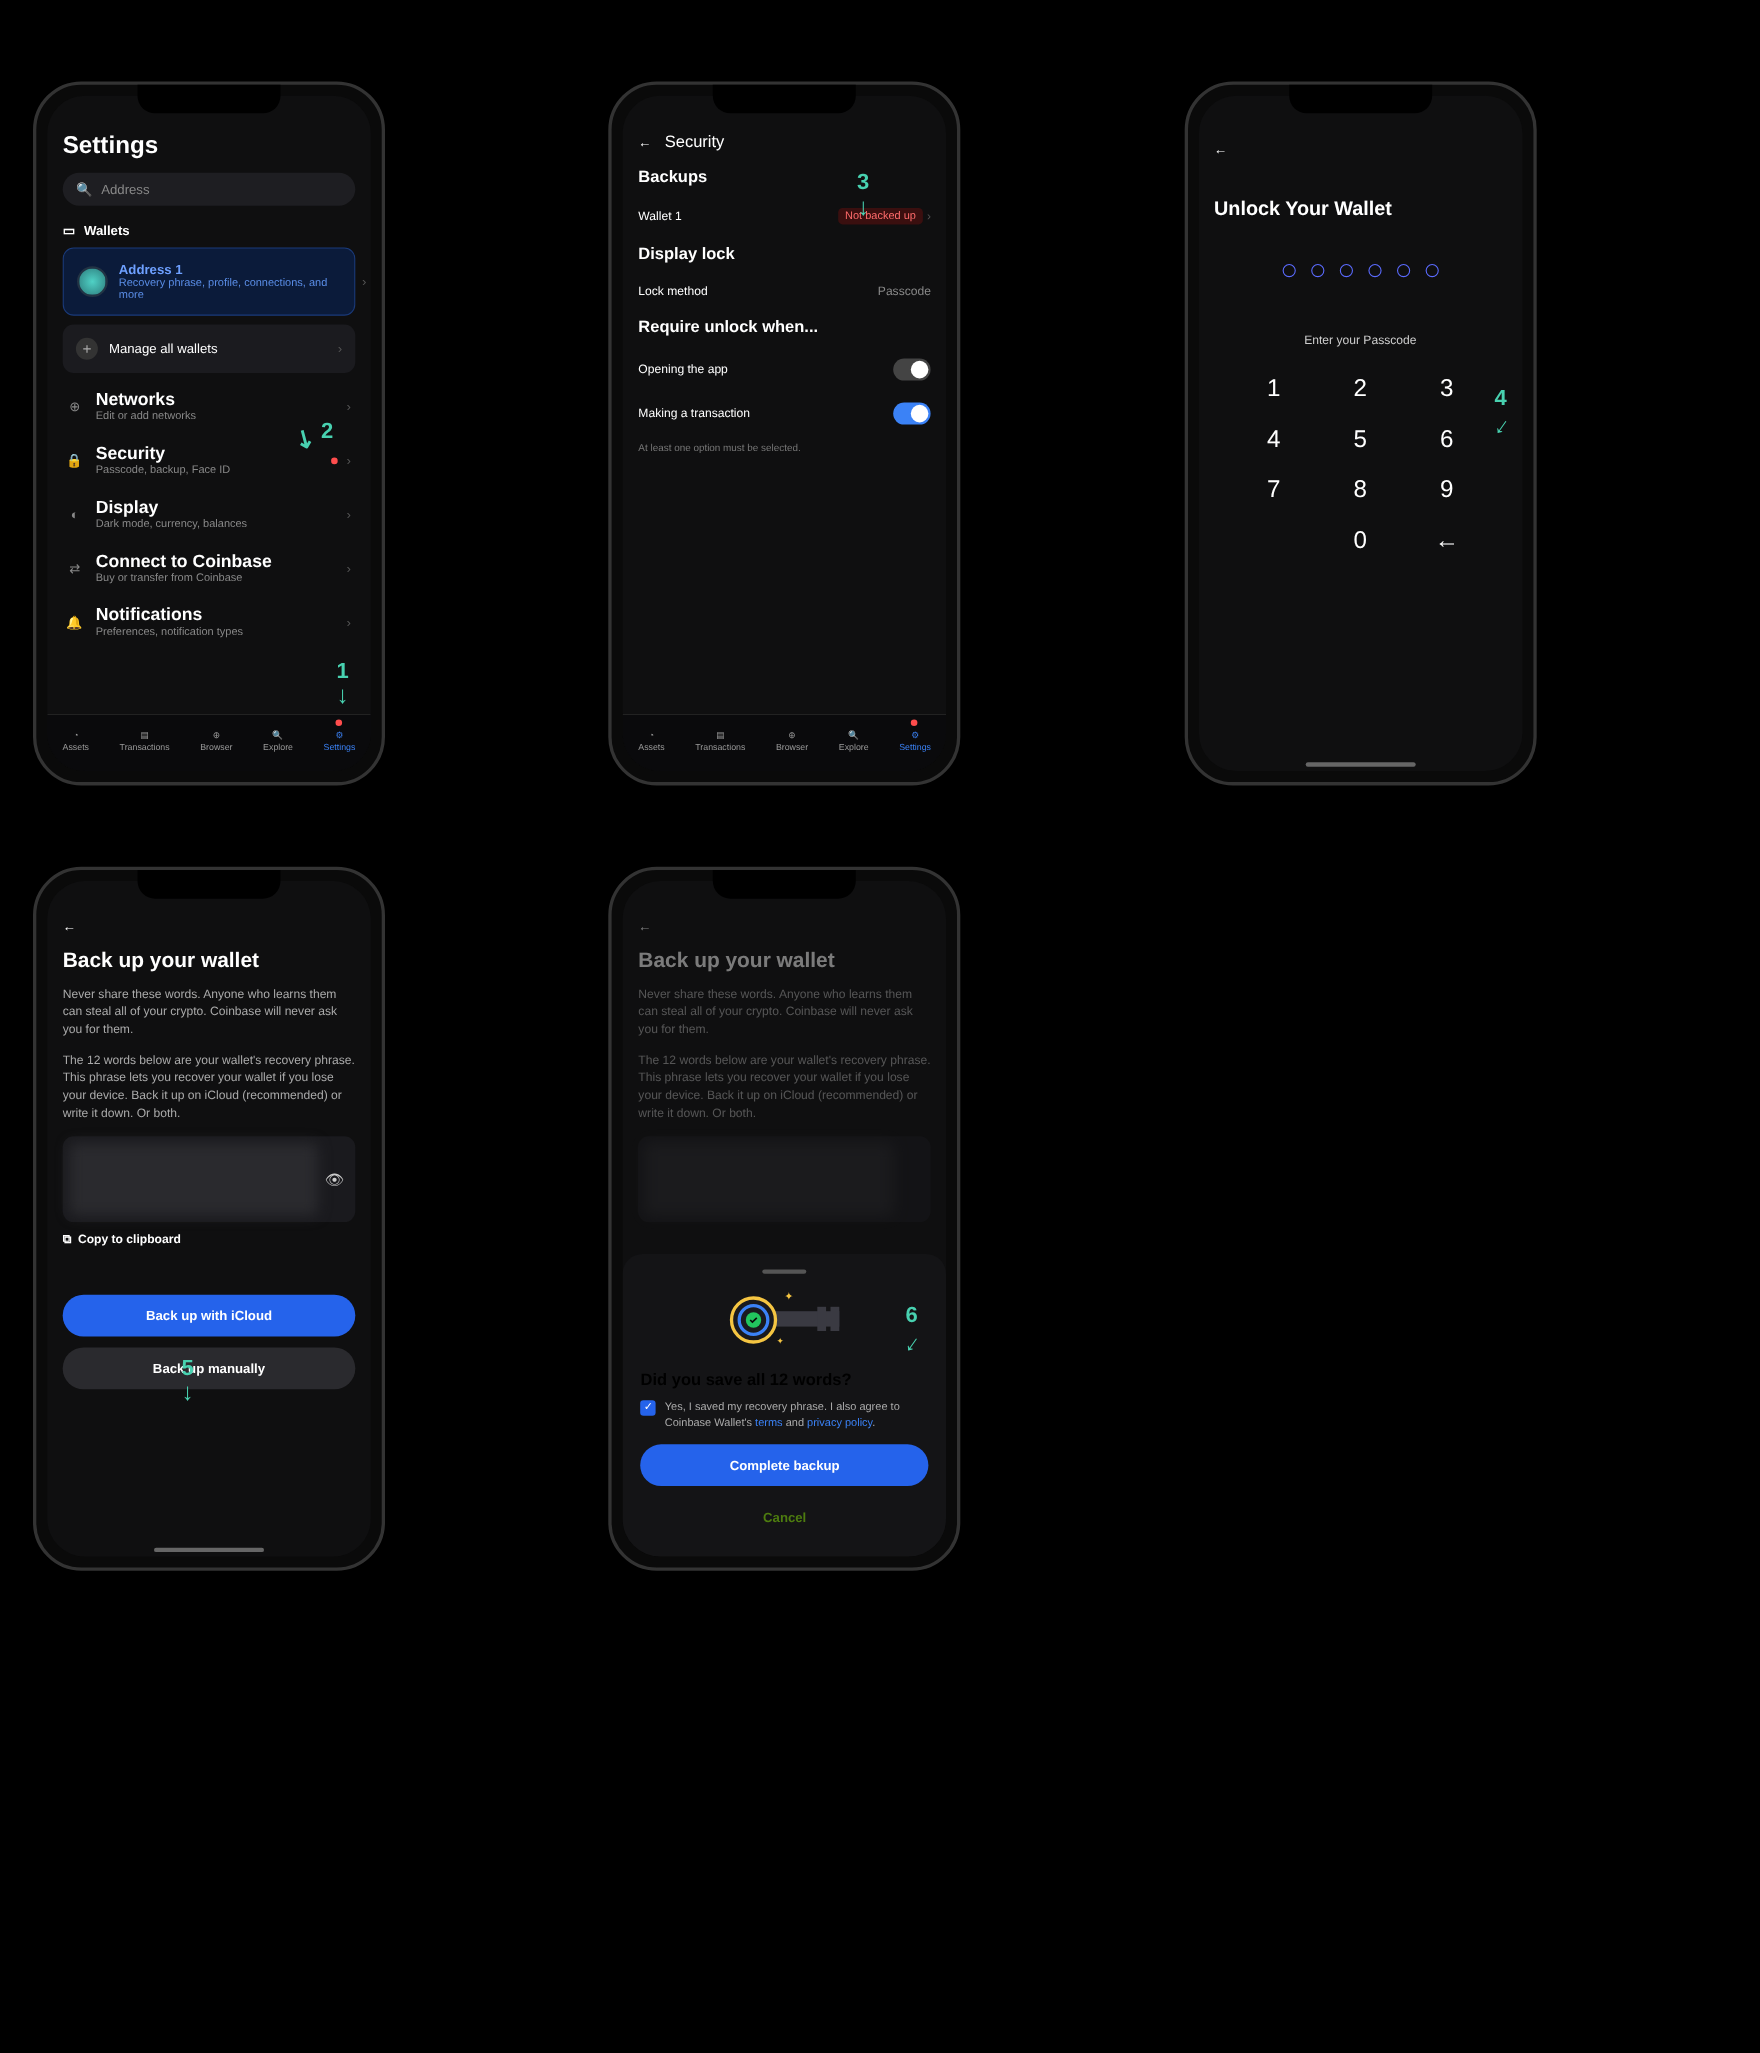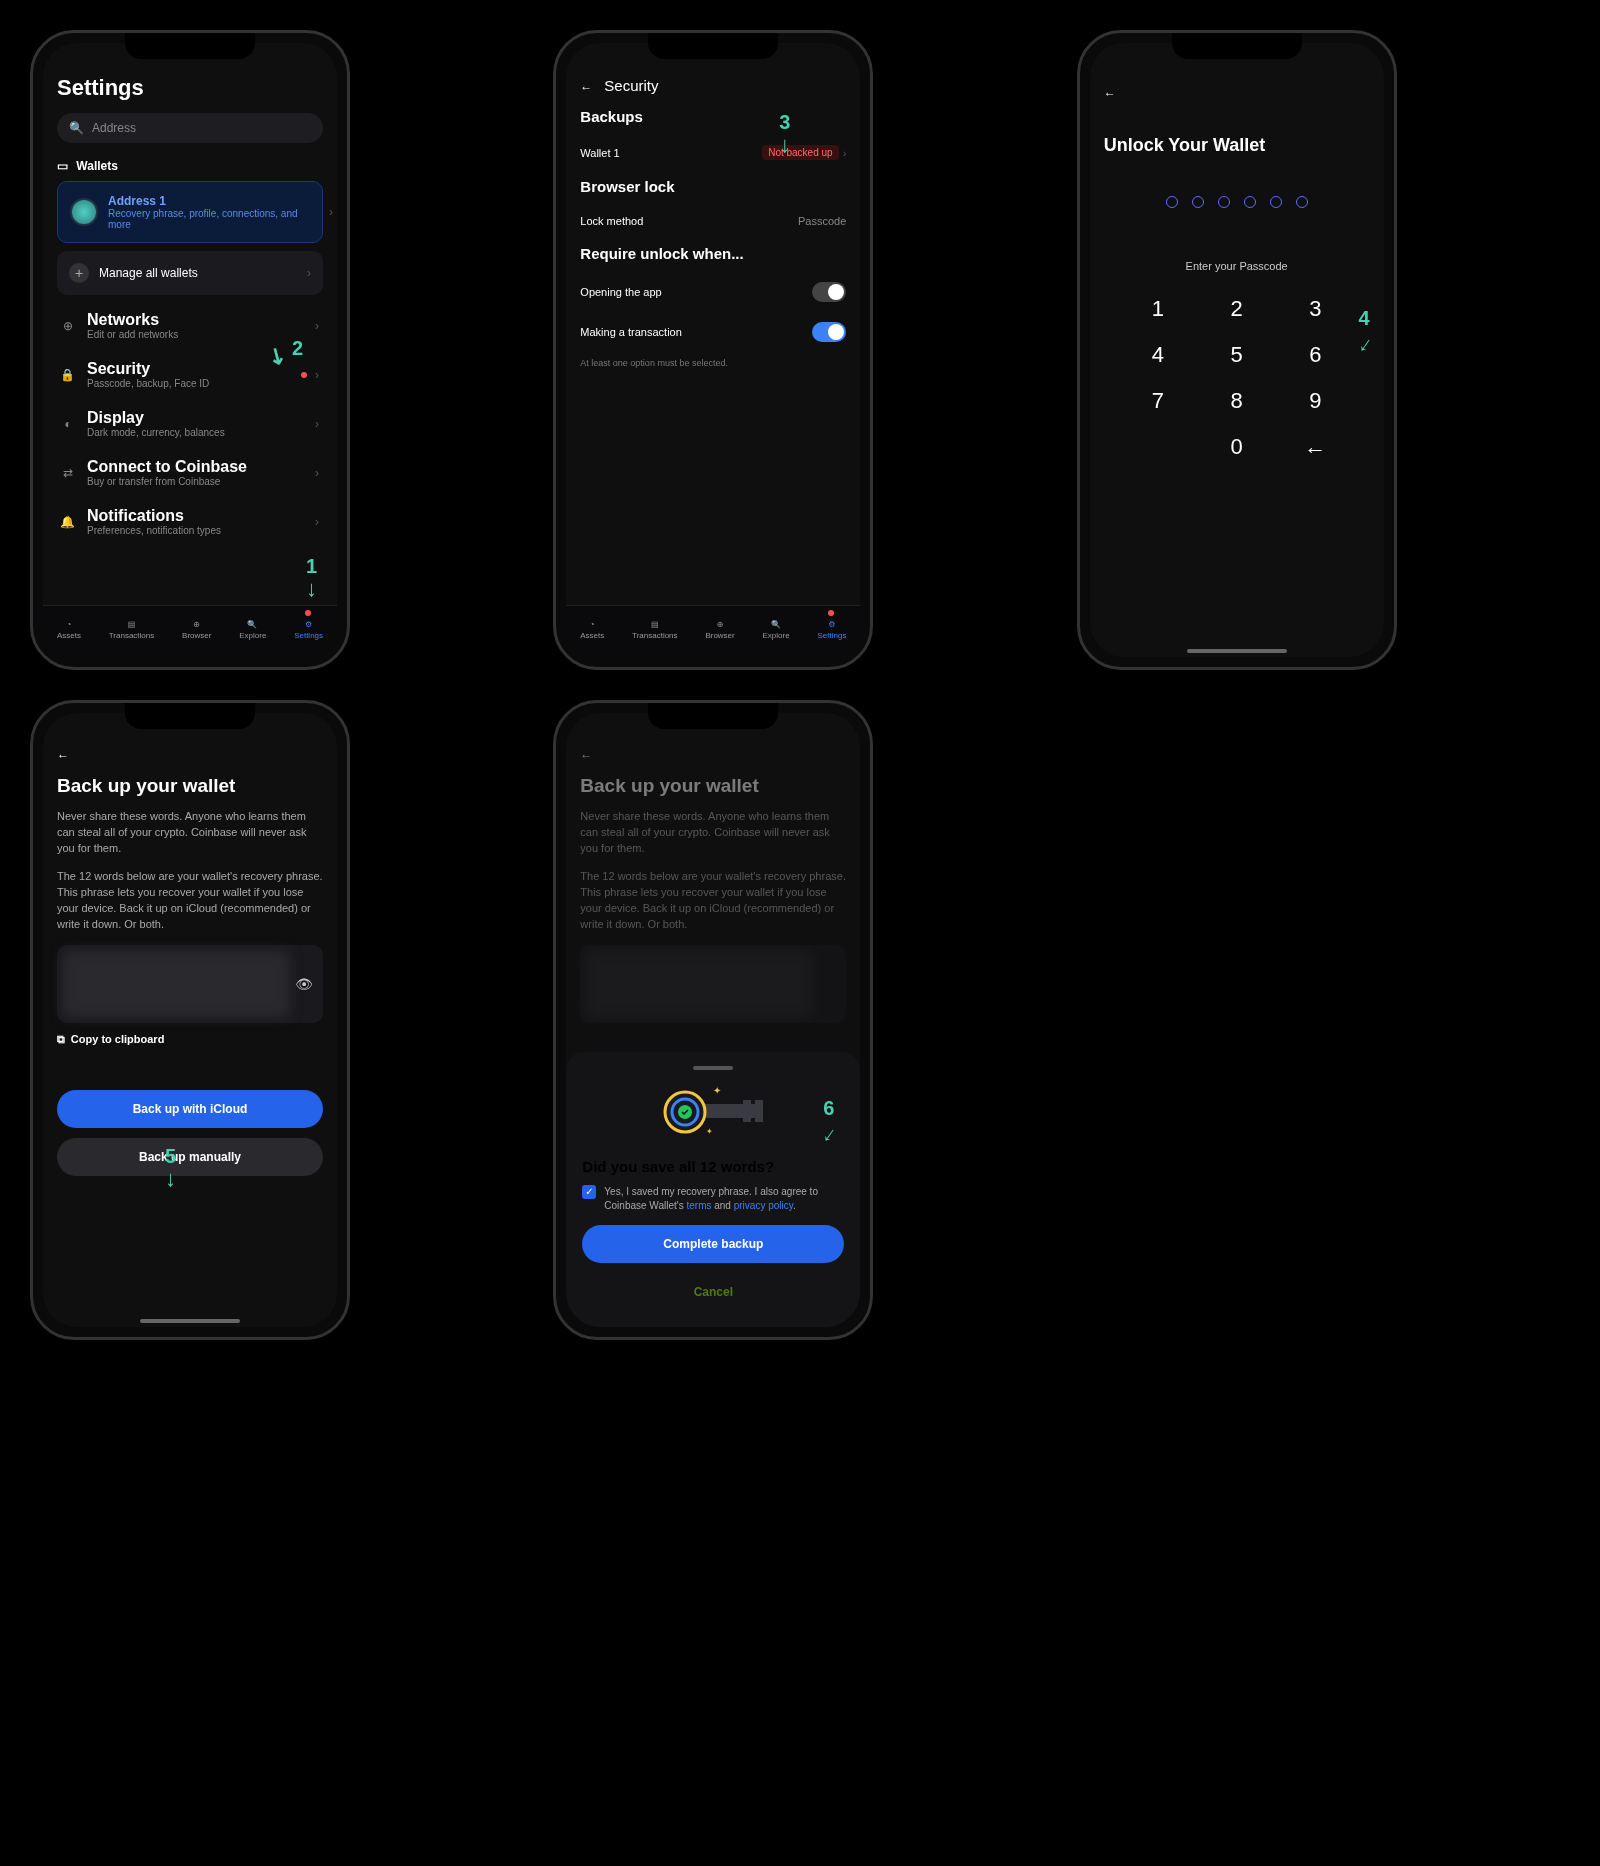--- a/index.html
+++ b/index.html
@@ -1,18 +1,18 @@
 <!DOCTYPE html>
 <html><head>
 <meta charset="utf-8">
 <style>
 * { box-sizing: border-box; margin: 0; padding: 0; }
 body { background: #000; font-family: -apple-system, BlinkMacSystemFont, "Segoe UI", sans-serif; padding: 30px; }
 .grid { display: grid; grid-template-columns: repeat(3, 1fr); gap: 30px; max-width: 1540px; }
-.phone { position: relative; width: 320px; height: 640px; background: #0a0a0a; border-radius: 44px; border: 3px solid #333; padding: 10px; }
+.phone { position: relative; width: 320px; height: 640px; background: #0a0a0a; border-radius: 44px; border: 3px solid #333; padding: 10px; margin-top: 44px; }
 .phone::before { content:""; position:absolute; top:0; left:50%; transform:translateX(-50%); width:130px; height:26px; background:#000; border-radius:0 0 16px 16px; z-index:10; }
 .screen { width:100%; height:100%; background:#0f0f10; border-radius:34px; overflow:hidden; position:relative; display:flex; flex-direction:column; }
 .content { flex:1; overflow:hidden; padding:32px 14px 0; color:#fff; font-size:12px; }
 .hdr-title { font-size:22px; font-weight:700; margin-bottom:12px; }
 .search-bar { background:#1e1e22; border-radius:18px; padding:8px 12px; display:flex; align-items:center; gap:8px; color:#888; margin-bottom:16px; }
 .sec-label { display:flex; align-items:center; gap:8px; font-size:12px; font-weight:600; margin:8px 0; }
 .card-blue { background:#0b1b3a; border:1px solid #1a3a7a; border-radius:10px; padding:12px; display:flex; gap:10px; align-items:center; margin-bottom:8px; }
 .avatar { width:28px; height:28px; border-radius:50%; background:radial-gradient(#4fd1c5,#2c7a7b); border:2px solid #234; }
 .card-dark { background:#1b1b1f; border-radius:10px; padding:12px; display:flex; align-items:center; gap:10px; margin-bottom:6px; }
 .plus-circle { width:20px; height:20px; border-radius:50%; background:#333; display:flex; align-items:center; justify-content:center; color:#aaa; font-size:14px; }
@@ -182,21 +182,21 @@
      <span style="font-size:15px;font-weight:500">Security</span>
    </div>
    <div class="section-head">Backups</div>
    <div class="list-row">
      <span>Wallet 1</span>
      <span style="display:flex;align-items:center;gap:4px">
        <span class="badge-red">Not backed up</span>
        <span style="color:#555">›</span>
      </span>
    </div>
-   <div class="section-head">Browser lock</div>
+   <div class="section-head">Display lock</div>
    <div class="list-row">
      <span>Lock method</span>
      <span style="color:#888">Passcode</span>
    </div>
    <div class="section-head">Require unlock when...</div>
    <div class="list-row">
      <span>Opening the app</span>
      <div class="toggle off"></div>
    </div>
    <div class="list-row">

